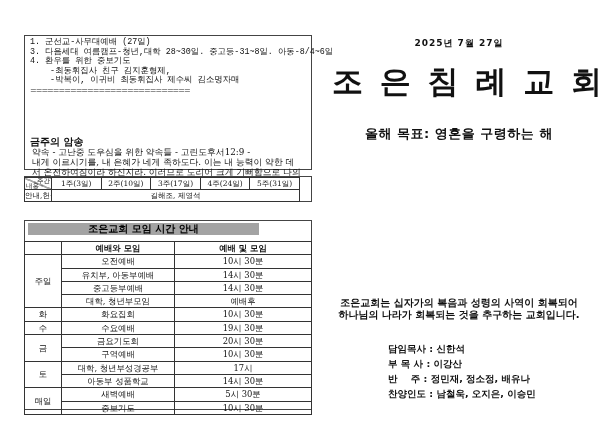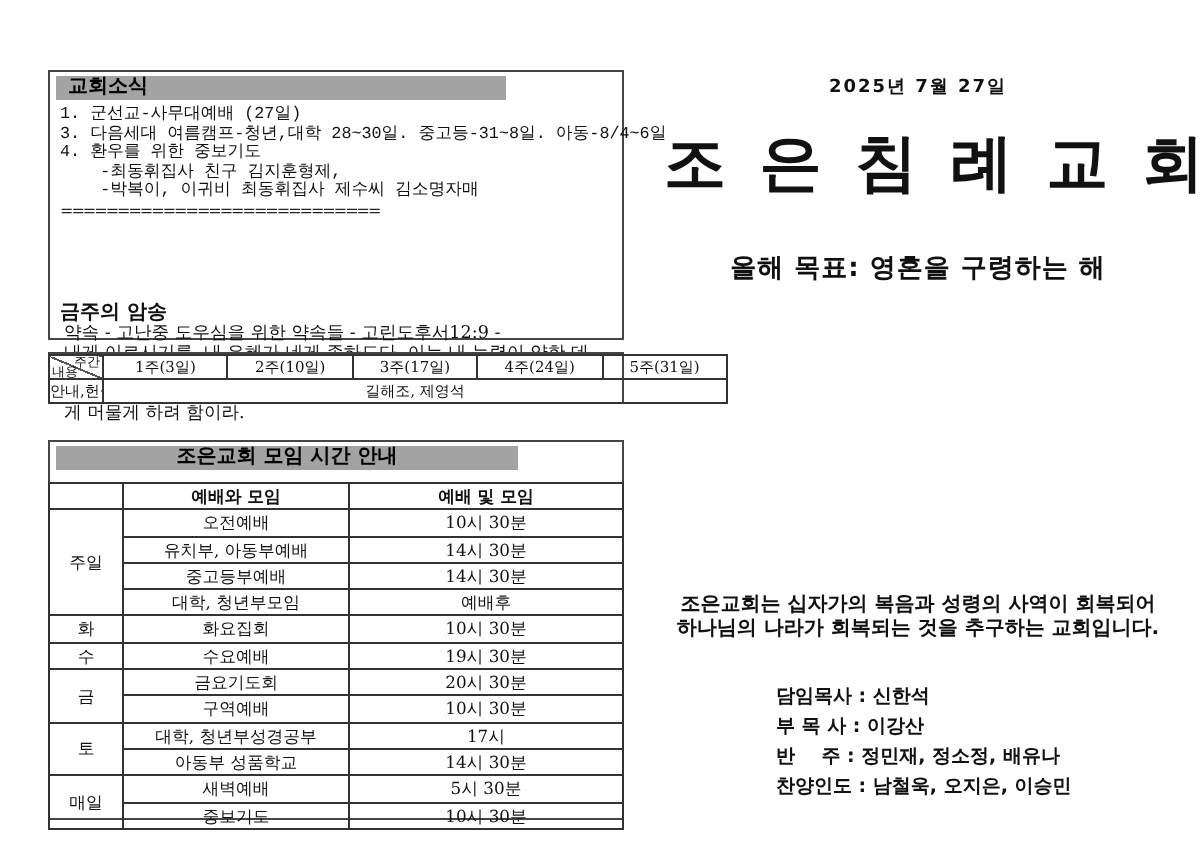--- a/index.html
+++ b/index.html
@@ -20,21 +20,21 @@
   .mem-title { font-weight:bold; font-size:10px; line-height:11px; padding:1px 5px 0 5px;margin-top:40px; }
   .mem-text { font-family:"DejaVu Serif", serif; font-size:8.8px; line-height:10px;
               padding:0 8px 0 7px; }
 
   #boxB { top:176px; }
   #boxB .bar { margin-right:32px; margin-left:6px; }
   table { border-collapse:collapse; width:100%; table-layout:fixed; }
   td { border:1px solid #333; font-family:"DejaVu Serif", serif; text-align:center;
        overflow:hidden; white-space:nowrap; }
   #augTable td { font-size:7.5px; height:11px; line-height:11px; }
-  #augTable { width:340px; margin-left:-1px; margin-bottom:-1px; }
+  #augTable { width:276px; margin-left:-1px; margin-bottom:-1px; }
   #augTable col.c0 { width:27px; }
   .diag { position:relative; background:
       linear-gradient(to top right, transparent calc(50% - 0.5px), #555 calc(50% - 0.5px),
                       #555 calc(50% + 0.5px), transparent calc(50% + 0.5px)); }
   .diag .tr { position:absolute; top:0; right:1px; font-size:6.5px; line-height:6.5px; }
   .diag .bl { position:absolute; bottom:0; left:1px; font-size:6.5px; line-height:6.5px; }
 
   #boxC { top:220px; height:190px; }
   #boxC .bar { margin-right:52px;text-align:center; }
   #schedTable { width:288px; margin:6px -1px -1px -1px; }
@@ -54,21 +54,20 @@
              font-size:10px; font-weight:bold; line-height:12px; }
   .staff { position:absolute; left:388px; top:341px; font-size:9.5px; font-weight:bold;
            line-height:15px; white-space:pre; }
 </style>
 </head>
 <body>
 
 <div class="page">
 
   <div class="box" id="boxA">
-    <div class="bar">교회소식</div>
     <div class="news-lines"><div>1. 군선교-사무대예배 (27일)</div><div>3. 다음세대 여름캠프-청년,대학 28~30일. 중고등-31~8일. 아동-8/4~6일</div><div>4. 환우를 위한 중보기도</div><div>    -최동휘집사 친구 김지훈형제,</div><div>    -박복이, 이귀비 최동휘집사 제수씨 김소명자매</div></div>
     <div class="sep">============================</div>
     <div class="mem-title">금주의 암송</div>
     <div class="mem-text">약속 - 고난중 도우심을 위한 약속들 - 고린도후서12:9 -</div>
     <div class="mem-text" style="white-space:normal;">내게 이르시기를, 내 은혜가 네게 족하도다. 이는 내 능력이 약한 데서 온전하여짐이라 하신지라. 이러므로 도리어 크게 기뻐함으로 나의 여러 약한 것들에 대하여 자랑하리니, 이는 그리스도의 능력으로 내게 머물게 하려 함이라.</div>
   </div>
 
   <div class="box" id="boxB">
     <table id="augTable">
       <colgroup>

